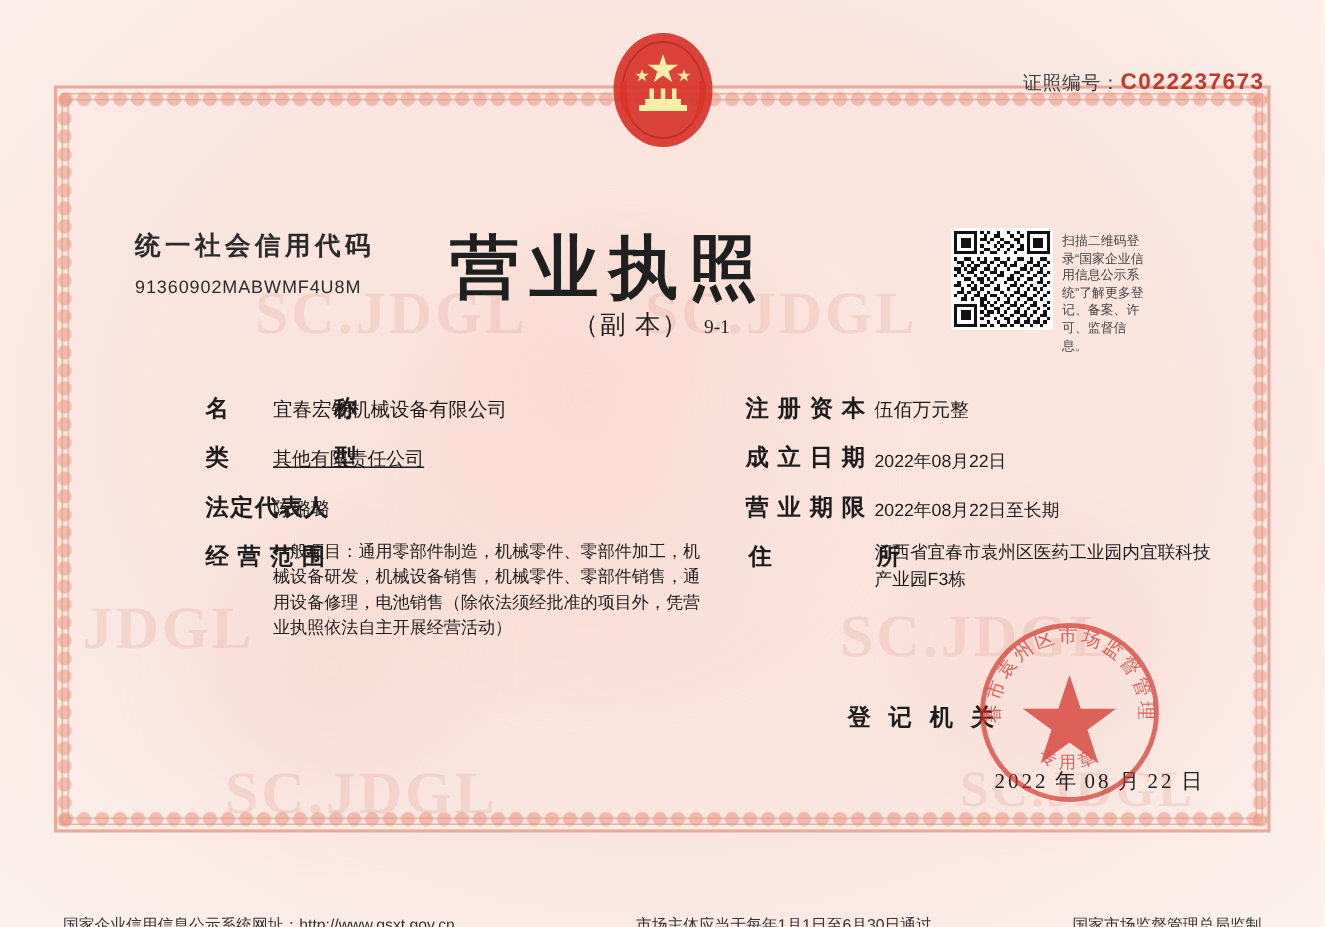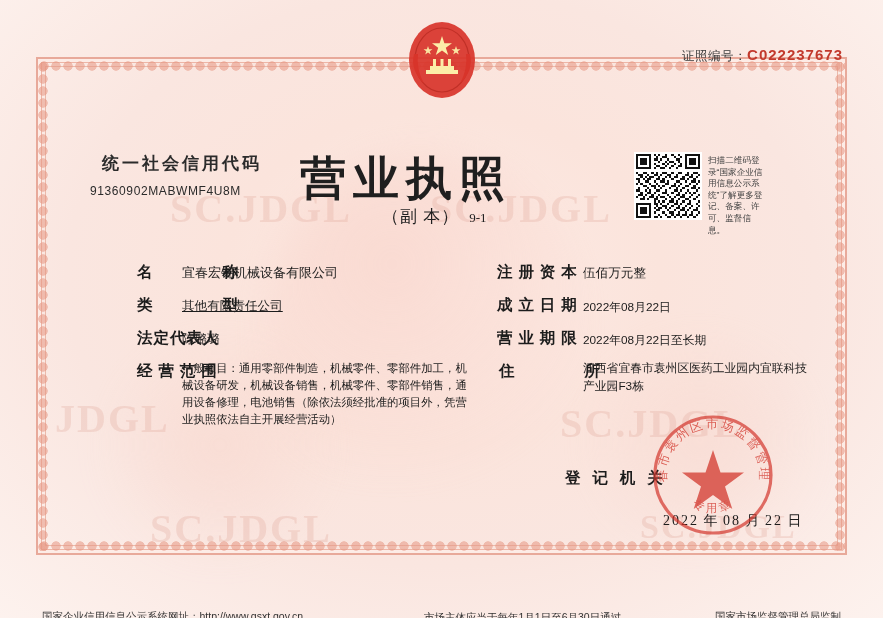--- a/index.html
+++ b/index.html
@@ -117,21 +117,20 @@
   }
 
   
   .code-block { position: absolute; left: 90px; top: 152px; }
   .code-title {
     font-family: Liberation Sans, sans-serif;
     font-size: 17px;
     font-weight: bold;
     color: #2b2b2b;
     letter-spacing: 3px;
-    margin-left: 12px;
   }
   .code-value {
     margin-top: 9px;
     font-size: 12px;
     color: #2b2b2b;
     letter-spacing: .6px;
     font-family: "Liberation Sans", sans-serif;
   }
 
   

